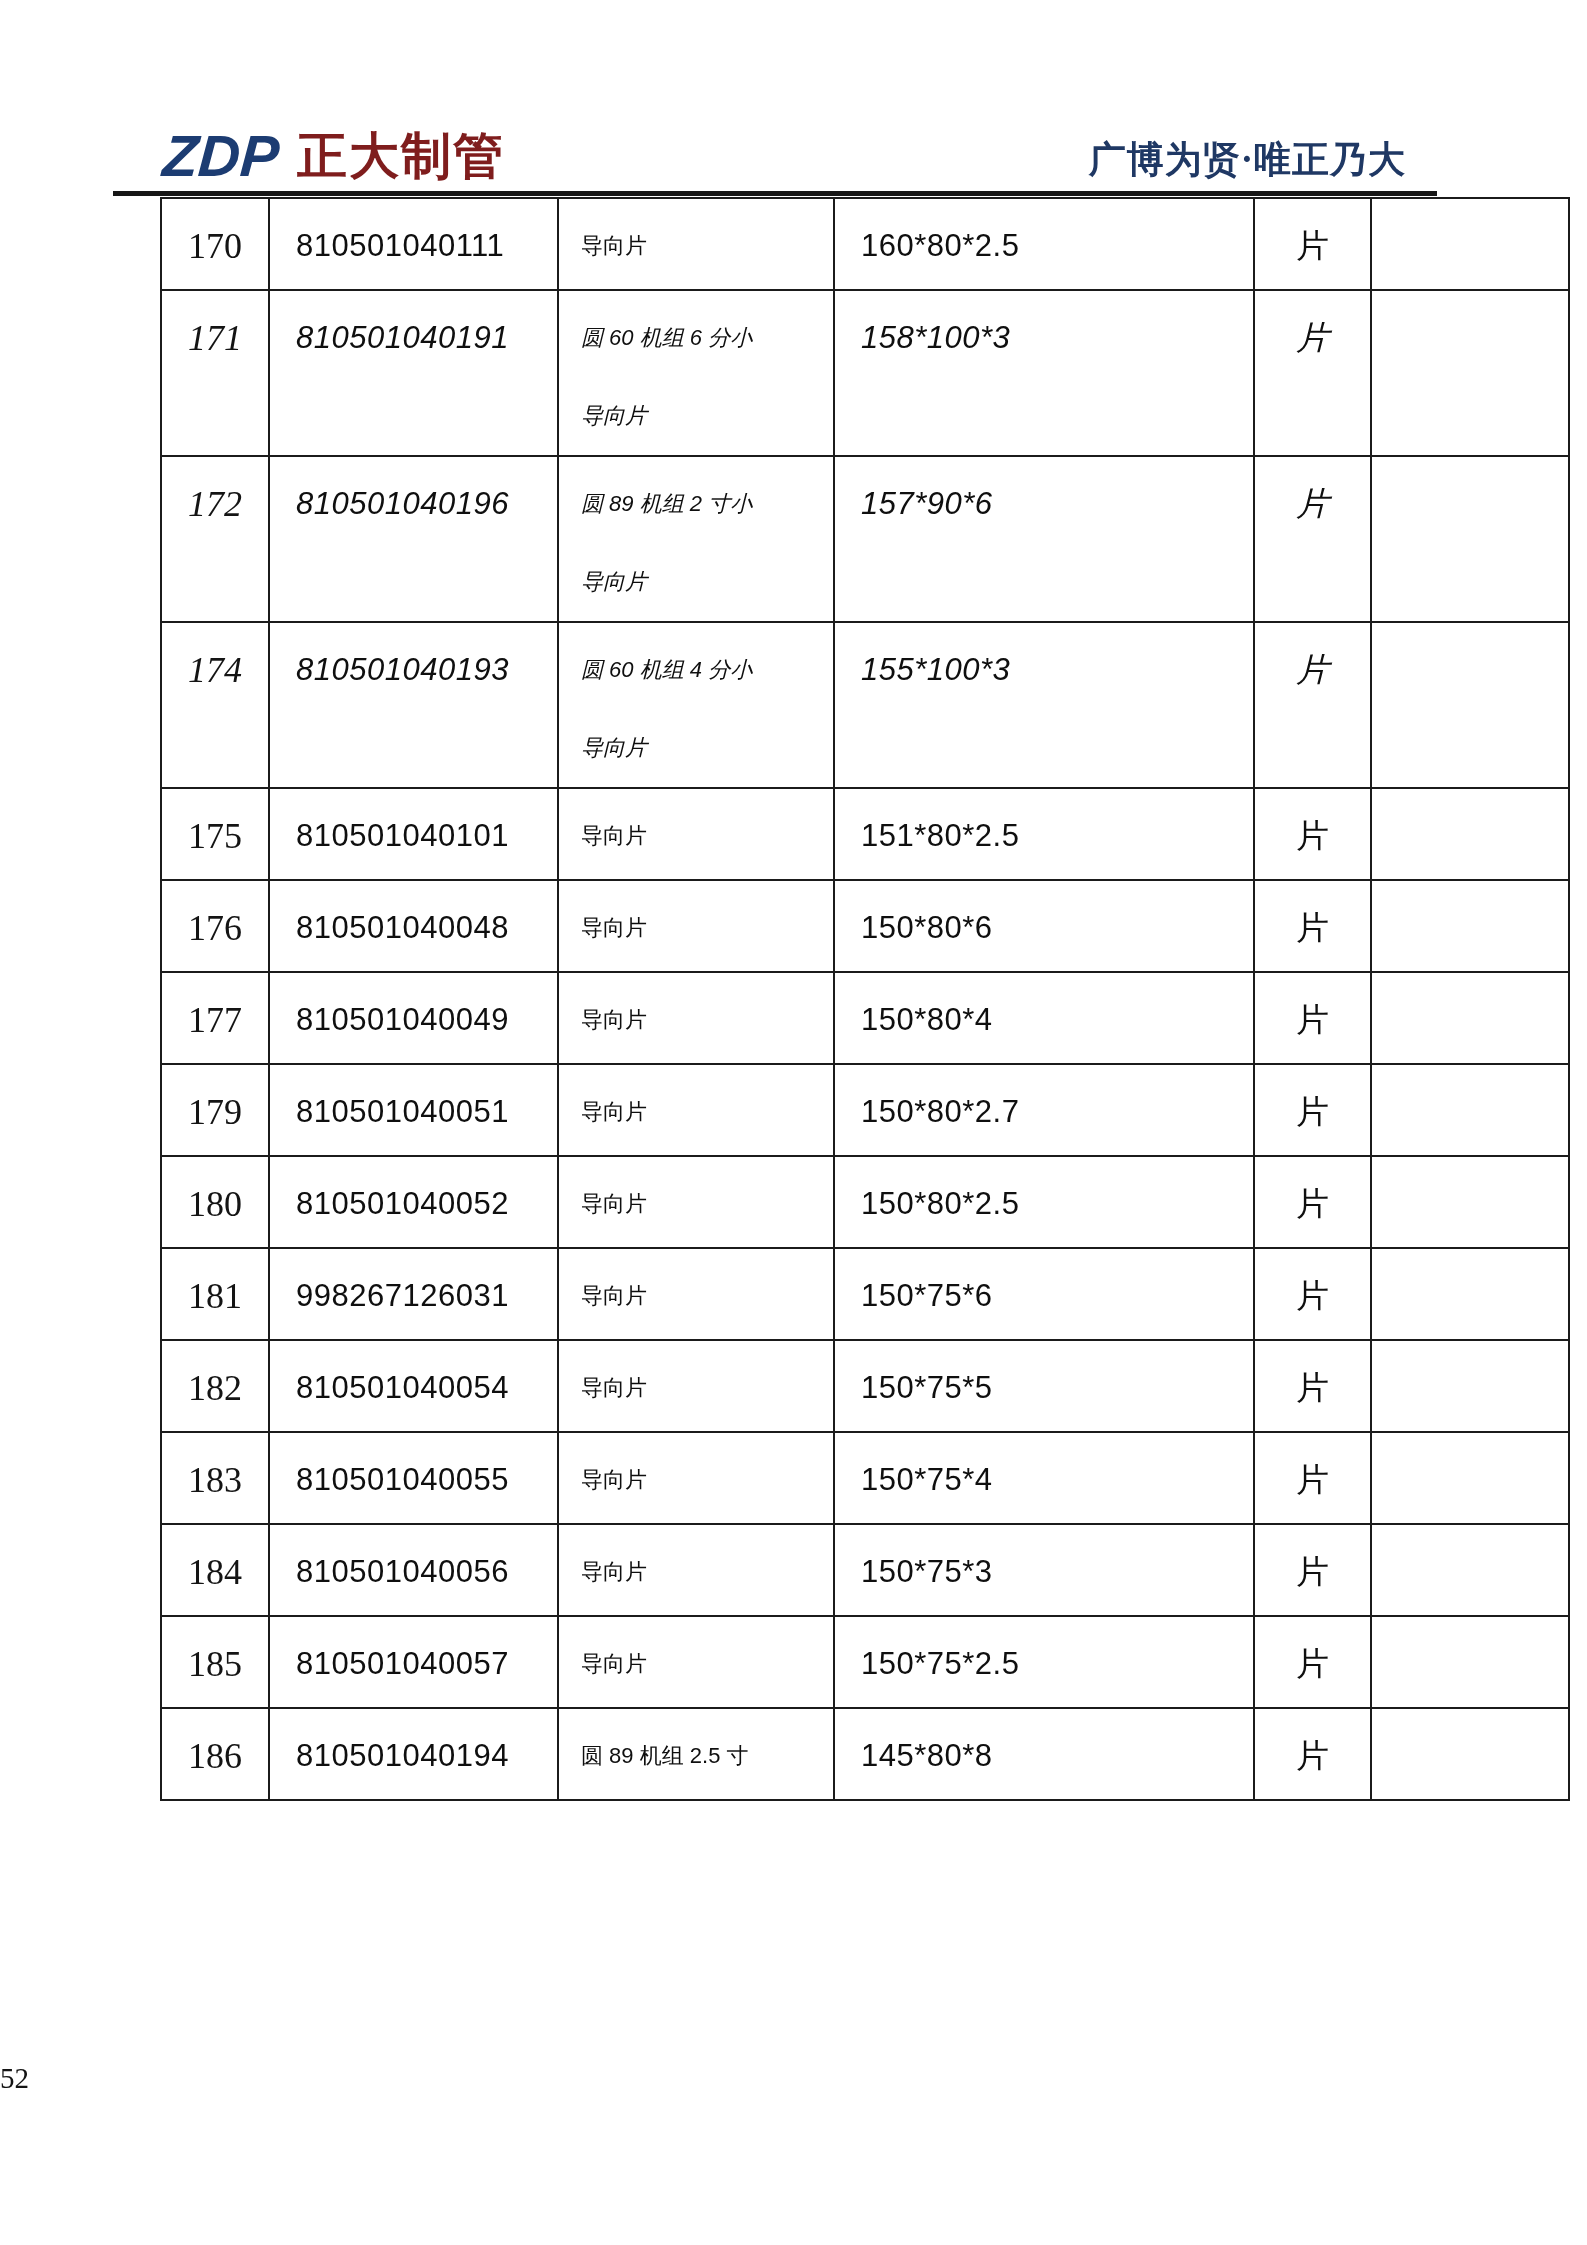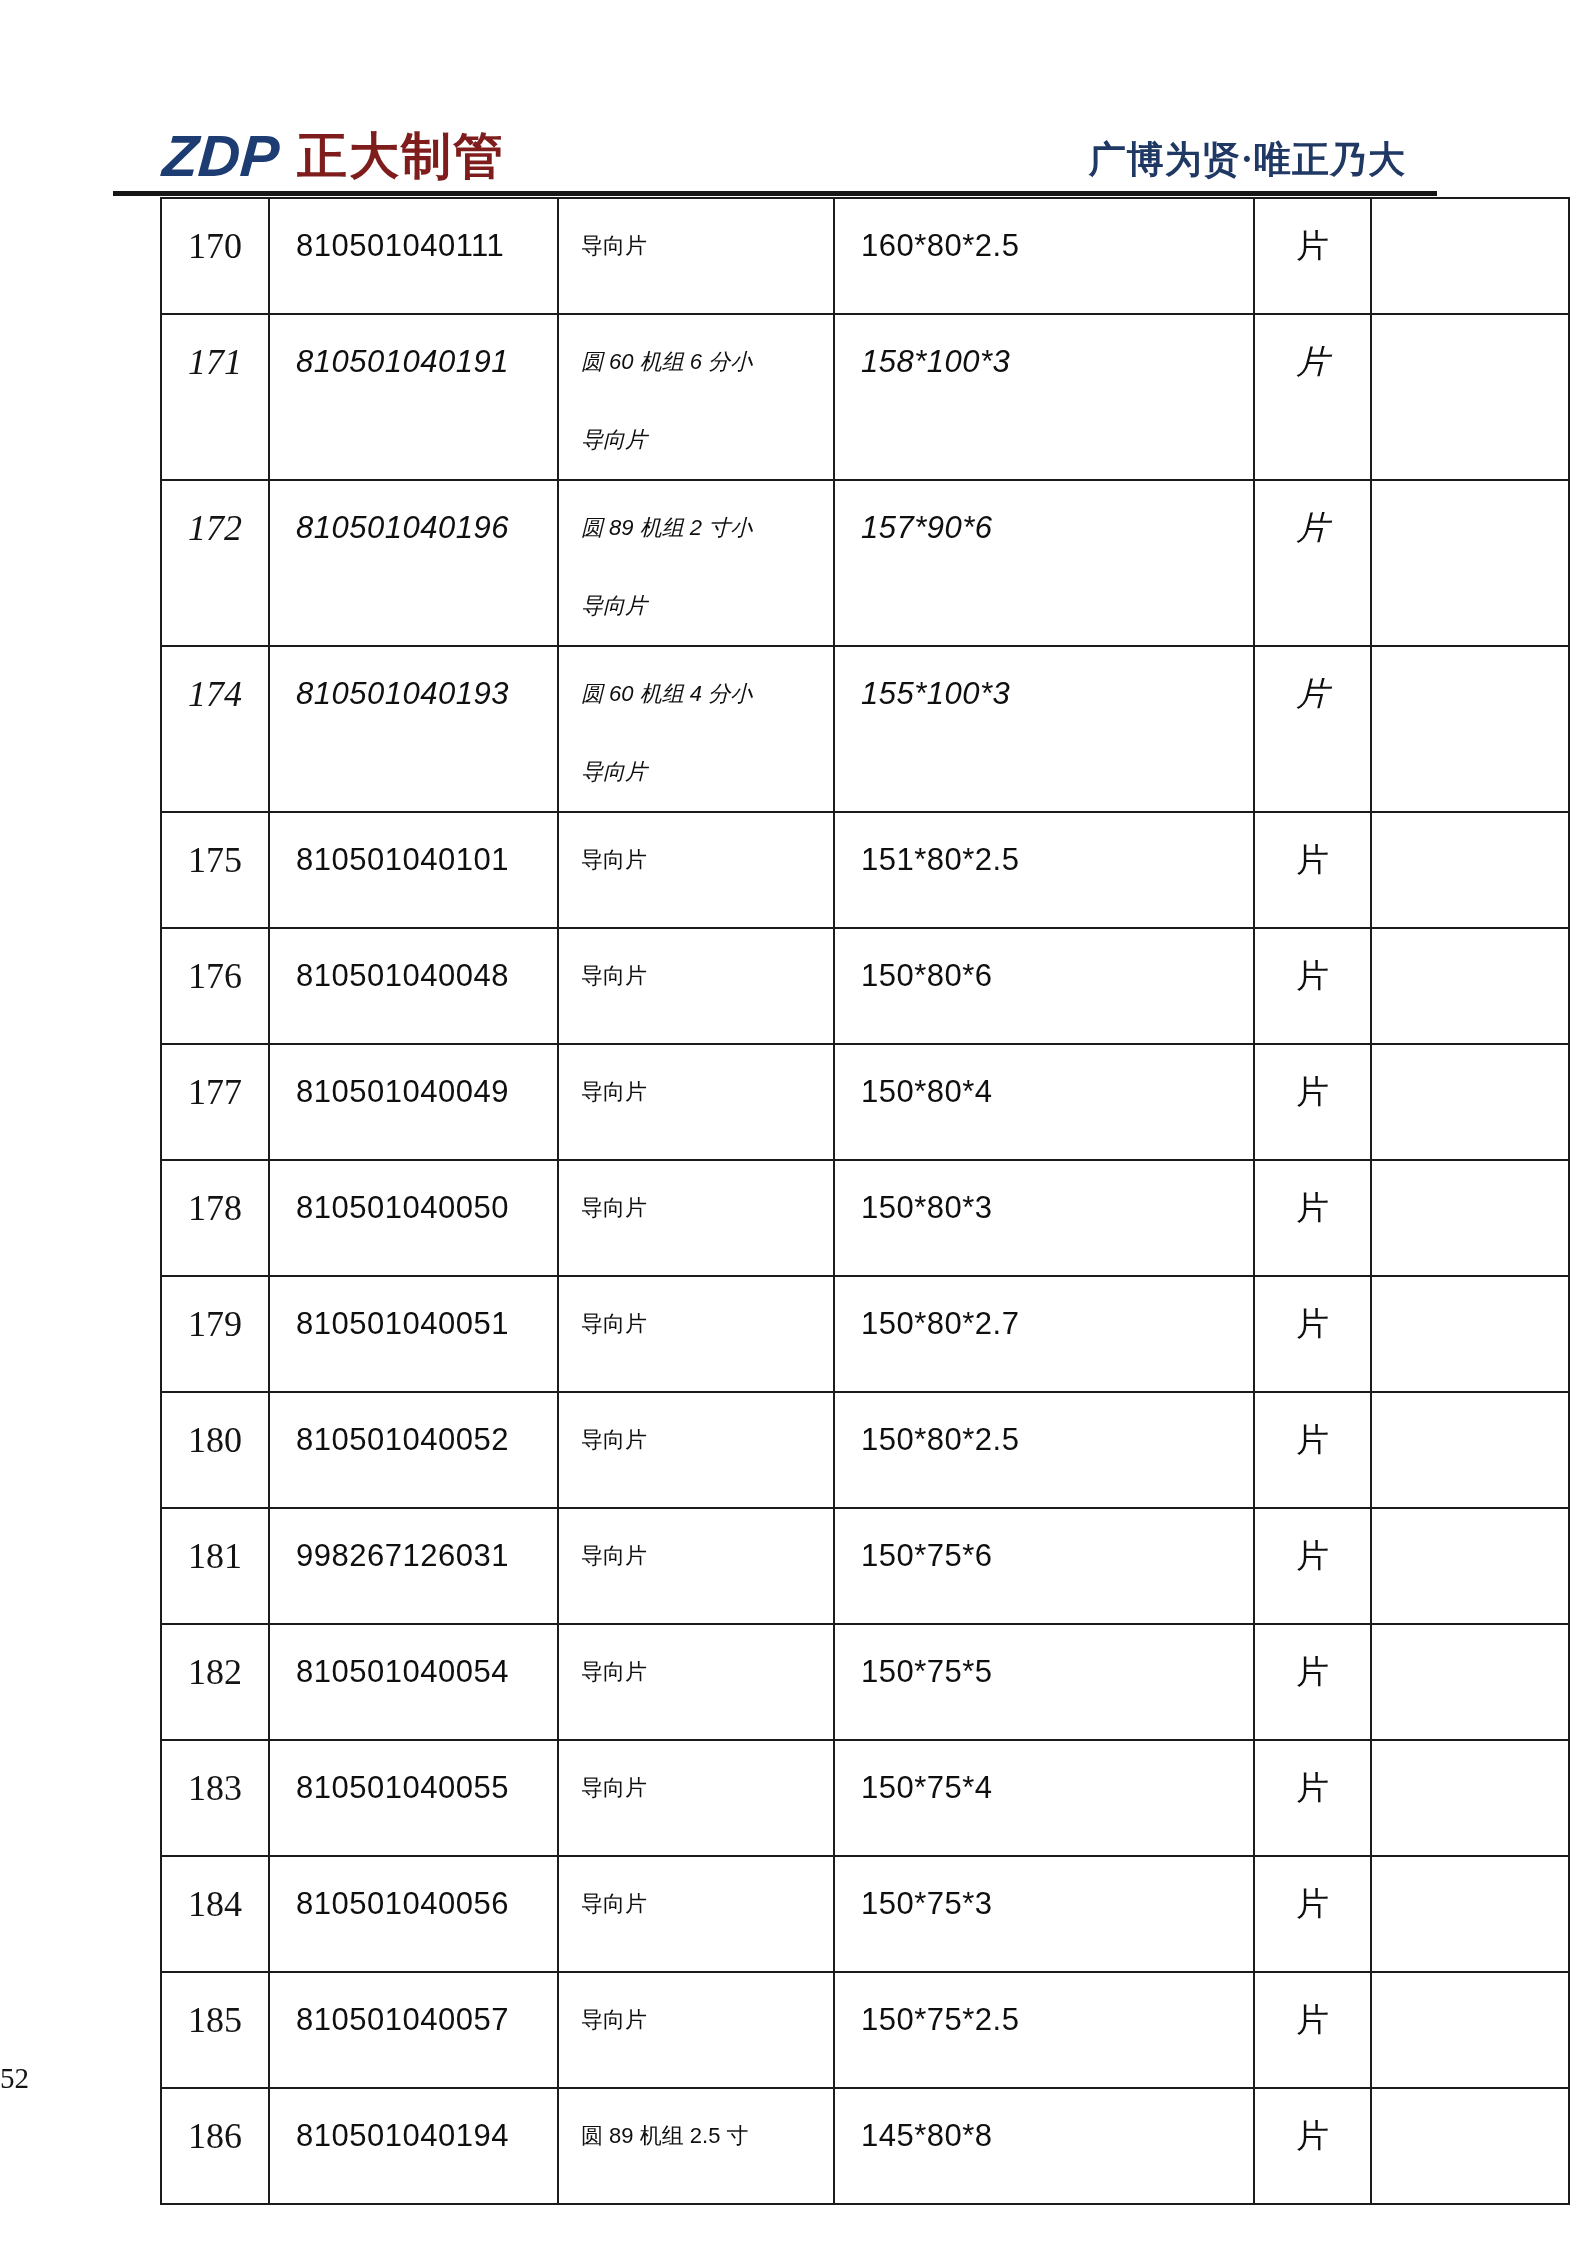--- a/index.html
+++ b/index.html
@@ -45,21 +45,21 @@
     width:1408px;
     border-collapse:collapse; table-layout:fixed;
   }
   table.parts td {
     border:2px solid #1b1b1b;
     vertical-align:top;
     padding:8px 0 0 0;
     line-height:78px;
     overflow:hidden;
   }
-  tr.row-single { height:116px; }
+  tr.row-single { height:92px; }
   tr.row-tall   { height:156px;font-style:italic; }
 
   .c-no   { font-family:"Liberation Serif", serif; font-size:36px; text-align:center; color:#141414; }
   .c-code { font-size:31px; padding-left:26px !important; letter-spacing:0.5px; }
   .c-name { font-size:22px; padding-left:22px !important; white-space:pre-line; }
   .c-spec { font-size:31px; padding-left:26px !important; letter-spacing:0.5px; }
   .c-unit { font-size:33px; text-align:center; }
   .c-remark { }
 
   
@@ -147,28 +147,20 @@
     </tr>
         <tr class="row-single">
       <td class="c-no">177</td>
       <td class="c-code">810501040049</td>
       <td class="c-name">导向片</td>
       <td class="c-spec">150*80*4</td>
       <td class="c-unit">片</td>
       <td class="c-remark"></td>
     </tr>
         <tr class="row-single">
-      <td class="c-no">178</td>
-      <td class="c-code">810501040050</td>
-      <td class="c-name">导向片</td>
-      <td class="c-spec">150*80*3</td>
-      <td class="c-unit">片</td>
-      <td class="c-remark"></td>
-    </tr>
-        <tr class="row-single">
       <td class="c-no">179</td>
       <td class="c-code">810501040051</td>
       <td class="c-name">导向片</td>
       <td class="c-spec">150*80*2.7</td>
       <td class="c-unit">片</td>
       <td class="c-remark"></td>
     </tr>
         <tr class="row-single">
       <td class="c-no">180</td>
       <td class="c-code">810501040052</td>

